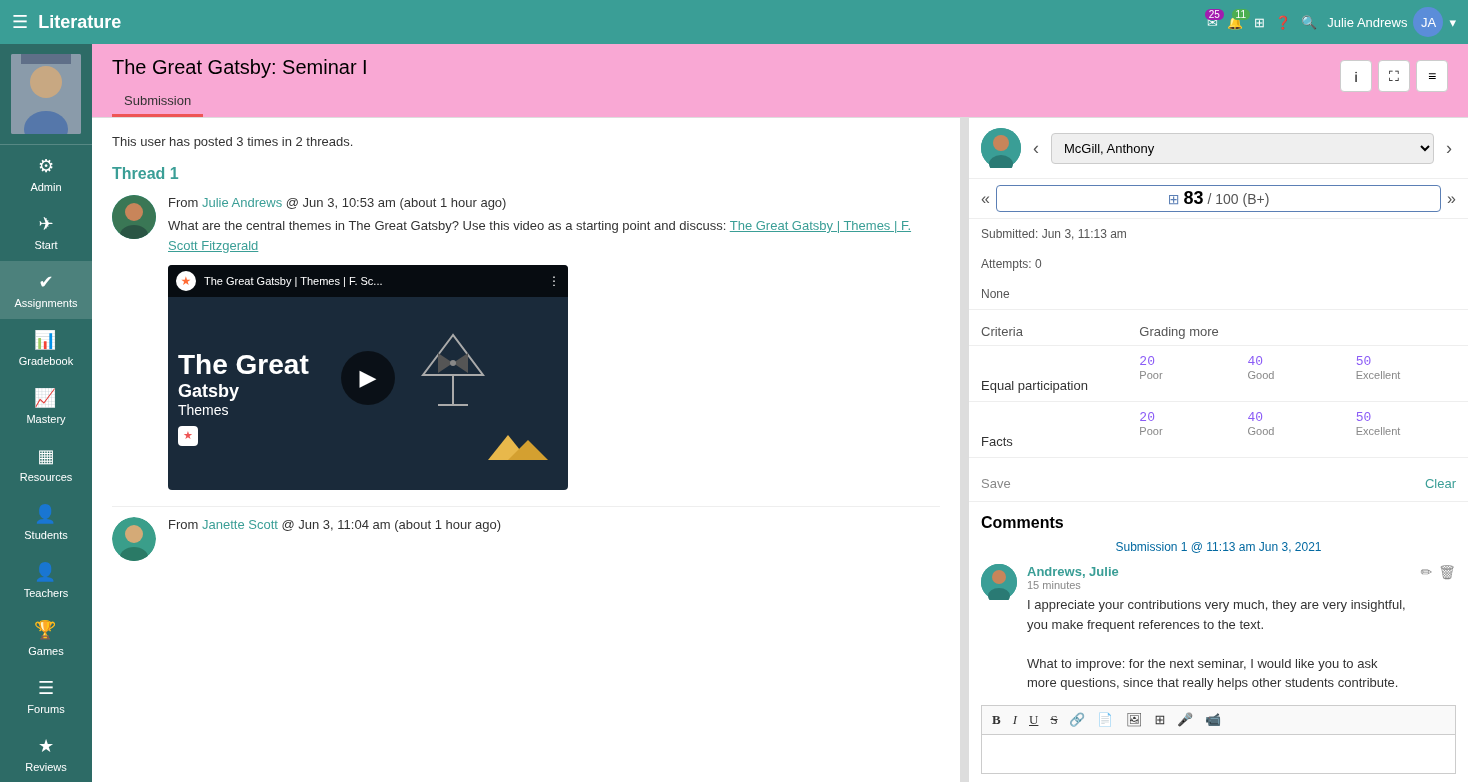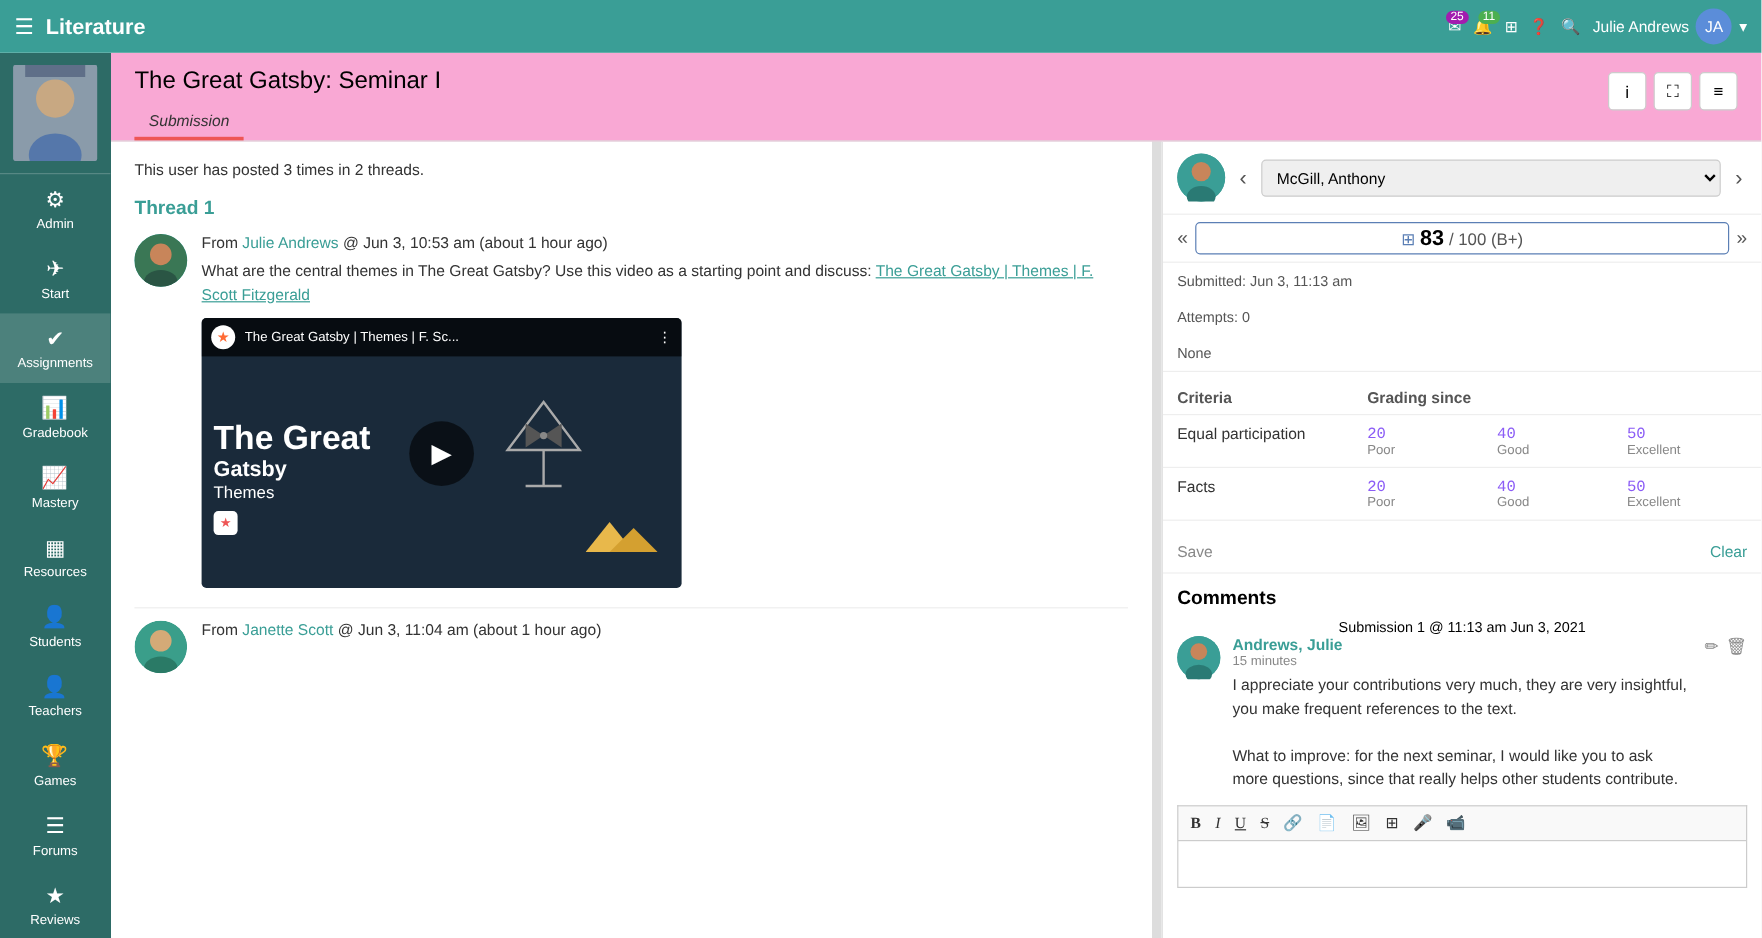--- a/index.html
+++ b/index.html
@@ -86,21 +86,21 @@
     }
     .page-header-left h1 { font-size: 20px; font-weight: normal; margin-bottom: 8px; }
     .page-header-tabs { display: flex; gap: 0; }
     .page-header-tab {
       padding: 6px 12px;
       cursor: pointer;
       font-size: 13px;
       border-bottom: 3px solid transparent;
       color: #555;
     }
-    .page-header-tab.active { border-bottom-color: #e55; color: #333; font-style: italic; }
+    .page-header-tab.active { border-bottom-color: #e55; color: #333; }
     .page-header-actions { display: flex; gap: 6px; padding-top: 4px; }
     .header-btn {
       width: 32px; height: 32px;
       border: 1px solid #ccc;
       background: white;
       border-radius: 4px;
       cursor: pointer;
       display: flex; align-items: center; justify-content: center;
       font-size: 14px;
     }
@@ -267,53 +267,53 @@
       gap: 16px;
       flex-direction: column;
     }
 
     
     .rubric-section { padding: 8px 0; }
     .rubric-header {
       display: flex;
       padding: 6px 12px;
       font-size: 13px;
-      font-weight: bold;
+      font-weight: normal;
       color: #555;
       border-bottom: 1px solid #eee;
     }
     .rubric-header .col-criteria { flex: 1; }
     .rubric-header .col-grading { flex: 2; }
     .rubric-row {
       display: flex;
       padding: 8px 12px;
       border-bottom: 1px solid #eee;
       align-items: flex-start;
     }
-    .rubric-criteria { flex: 1; font-size: 13px; color: #333; }
+    .rubric-criteria { flex: 1; font-size: 13px; color: #333; margin-top: 24px; }
     .rubric-grades { flex: 2; display: flex; gap: 8px; }
     .grade-cell { flex: 1; font-size: 12px; color: #555; }
     .grade-cell .grade-score { font-size: 13px; color: #8b5cf6; display: block; font-family: Liberation Mono, monospace; }
     .grade-cell .grade-label { font-size: 11px; color: #888; display: block; }
 
     
     .save-row {
       display: flex;
       justify-content: space-between;
       align-items: center;
       padding: 10px 12px;
       border-bottom: 1px solid #eee;
     }
     .btn-save { background: none; border: none; color: #888; cursor: pointer; font-size: 13px; }
     .btn-clear { background: none; border: none; color: #3a9e96; cursor: pointer; font-size: 13px; }
 
     
     .comments-section { padding: 12px; }
     .comments-title { font-size: 16px; font-weight: bold; margin-bottom: 8px; }
-    .comment-submission-label { text-align: center; font-size: 12px; color: #000000; }
+    .comment-submission-label { text-align: center; font-size: 12px; color: #0369a1; margin-bottom: 10px; }
     .comment-item { display: flex; gap: 10px; margin-bottom: 12px; }
     .comment-avatar-inner {
       width: 36px; height: 36px;
       border-radius: 50%;
       background: #3a9e96;
       display: flex; align-items: center; justify-content: center;
       color: white; font-size: 14px;
     }
     .comment-body { flex: 1; }
     .comment-author { color: #3a9e96; font-size: 13px; font-weight: bold; }
@@ -583,21 +583,21 @@
 
         <div class="submitted-info">
           <span>Submitted: Jun 3, 11:13 am</span>
           <span>Attempts: 0</span>
           <span>None</span>
         </div>
 
         <div class="rubric-section">
           <div class="rubric-header">
             <span class="col-criteria">Criteria</span>
-            <span class="col-grading">Grading since</span>
+            <span class="col-grading">Grading more</span>
           </div>
 
           <div class="rubric-row">
             <div class="rubric-criteria">Equal participation</div>
             <div class="rubric-grades">
               <div class="grade-cell">
                 <span class="grade-score">20</span>
                 <span class="grade-label">Poor</span>
               </div>
               <div class="grade-cell">

